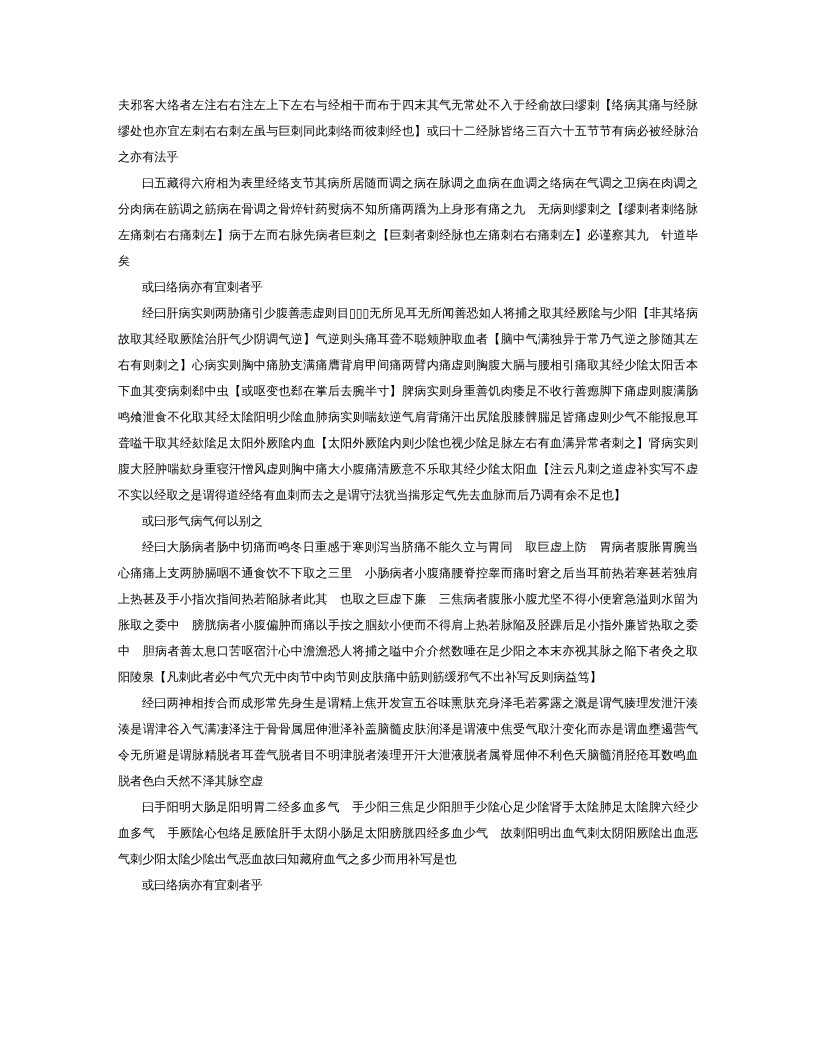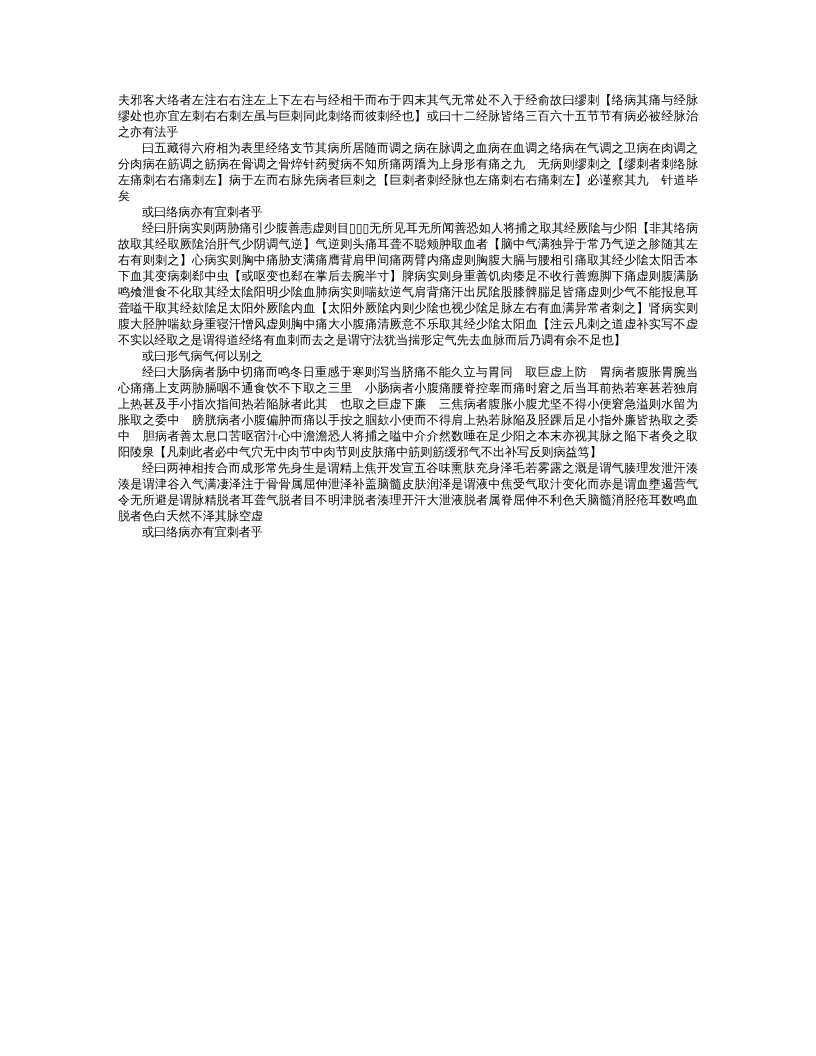--- a/index.html
+++ b/index.html
@@ -15,21 +15,21 @@
   }
   #page {
     box-sizing: border-box;
     width: 816px;
     height: 1056px;
     padding: 92px 118px 60px 118px;
     position: relative;
   }
   .doc-body {
     font-size: 12.1px;
-    line-height: 16px;
+    line-height: 26px;
     text-align: justify;
     text-justify: inter-ideograph;
     letter-spacing: 0px;
     word-break: break-all;
   }
   .para {
     margin: 0;
     padding: 0;
   }
   .indent {
@@ -41,15 +41,16 @@
 
 <div id="page">
   <div class="doc-body">
     <p class="para">夫邪客大络者左注右右注左上下左右与经相干而布于四末其气无常处不入于经俞故曰缪刺【络病其痛与经脉缪处也亦宜左刺右右刺左虽与巨刺同此刺络而彼刺经也】或曰十二经脉皆络三百六十五节节有病必被经脉治之亦有法乎</p>
     <p class="para indent">曰五藏得六府相为表里经络支节其病所居随而调之病在脉调之血病在血调之络病在气调之卫病在肉调之分肉病在筋调之筋病在骨调之骨焠针药熨病不知所痛两蹻为上身形有痛之九　无病则缪刺之【缪刺者刺络脉左痛刺右右痛刺左】病于左而右脉先病者巨刺之【巨刺者刺经脉也左痛刺右右痛刺左】必谨察其九　针道毕矣</p>
     <p class="para indent">或曰络病亦有宜刺者乎</p>
     <p class="para indent">经曰肝病实则两胁痛引少腹善恚虚则目▯▯▯无所见耳无所闻善恐如人将捕之取其经厥隂与少阳【非其络病故取其经取厥隂治肝气少阴调气逆】气逆则头痛耳聋不聪颊肿取血者【脑中气满独异于常乃气逆之胗随其左右有则刺之】心病实则胸中痛胁支满痛膺背肩甲间痛两臂内痛虚则胸腹大膈与腰相引痛取其经少隂太阳舌本下血其变病刺郄中虫【或呕变也郄在掌后去腕半寸】脾病实则身重善饥肉痿足不收行善瘛脚下痛虚则腹满肠鸣飧泄食不化取其经太隂阳明少隂血肺病实则喘欬逆气肩背痛汗出尻隂股膝髀腨足皆痛虚则少气不能报息耳聋嗌干取其经欬隂足太阳外厥隂内血【太阳外厥隂内则少隂也视少隂足脉左右有血满异常者刺之】肾病实则腹大胫肿喘欬身重寝汗憎风虚则胸中痛大小腹痛清厥意不乐取其经少隂太阳血【注云凡刺之道虚补实写不虚不实以经取之是谓得道经络有血刺而去之是谓守法犹当揣形定气先去血脉而后乃调有余不足也】</p>
     <p class="para indent">或曰形气病气何以别之</p>
     <p class="para indent">经曰大肠病者肠中切痛而鸣冬日重感于寒则泻当脐痛不能久立与胃同　取巨虚上防　胃病者腹胀胃腕当心痛痛上支两胁膈咽不通食饮不下取之三里　小肠病者小腹痛腰脊控睾而痛时窘之后当耳前热若寒甚若独肩上热甚及手小指次指间热若陥脉者此其　也取之巨虚下廉　三焦病者腹胀小腹尤坚不得小便窘急溢则水留为胀取之委中　膀胱病者小腹偏肿而痛以手按之腘欬小便而不得肩上热若脉陥及胫踝后足小指外廉皆热取之委中　胆病者善太息口苦呕宿汁心中澹澹恐人将捕之嗌中介介然数唾在足少阳之本末亦视其脉之陥下者灸之取阳陵泉【凡刺此者必中气穴无中肉节中肉节则皮肤痛中筋则筋缓邪气不出补写反则病益笃】</p>
     <p class="para indent">经曰两神相抟合而成形常先身生是谓精上焦开发宣五谷味熏肤充身泽毛若雾露之溉是谓气腠理发泄汗湊湊是谓津谷入气满凄泽注于骨骨属屈伸泄泽补盖脑髓皮肤润泽是谓液中焦受气取汁变化而赤是谓血壅遏营气令无所避是谓脉精脱者耳聋气脱者目不明津脱者湊理开汗大泄液脱者属脊屈伸不利色夭脑髓消胫疮耳数鸣血脱者色白夭然不泽其脉空虚</p>
+    <p class="para indent">曰手阳明大肠足阳明胃二经多血多气　手少阳三焦足少阳胆手少隂心足少隂肾手太隂肺足太隂脾六经少血多气　手厥隂心包络足厥隂肝手太阴小肠足太阳膀胱四经多血少气　故刺阳明出血气刺太阴阳厥隂出血恶气刺少阳太隂少隂出气恶血故曰知藏府血气之多少而用补写是也</p>
     <p class="para indent">或曰络病亦有宜刺者乎</p>
   </div>
 </div>
 
 </body></html>

